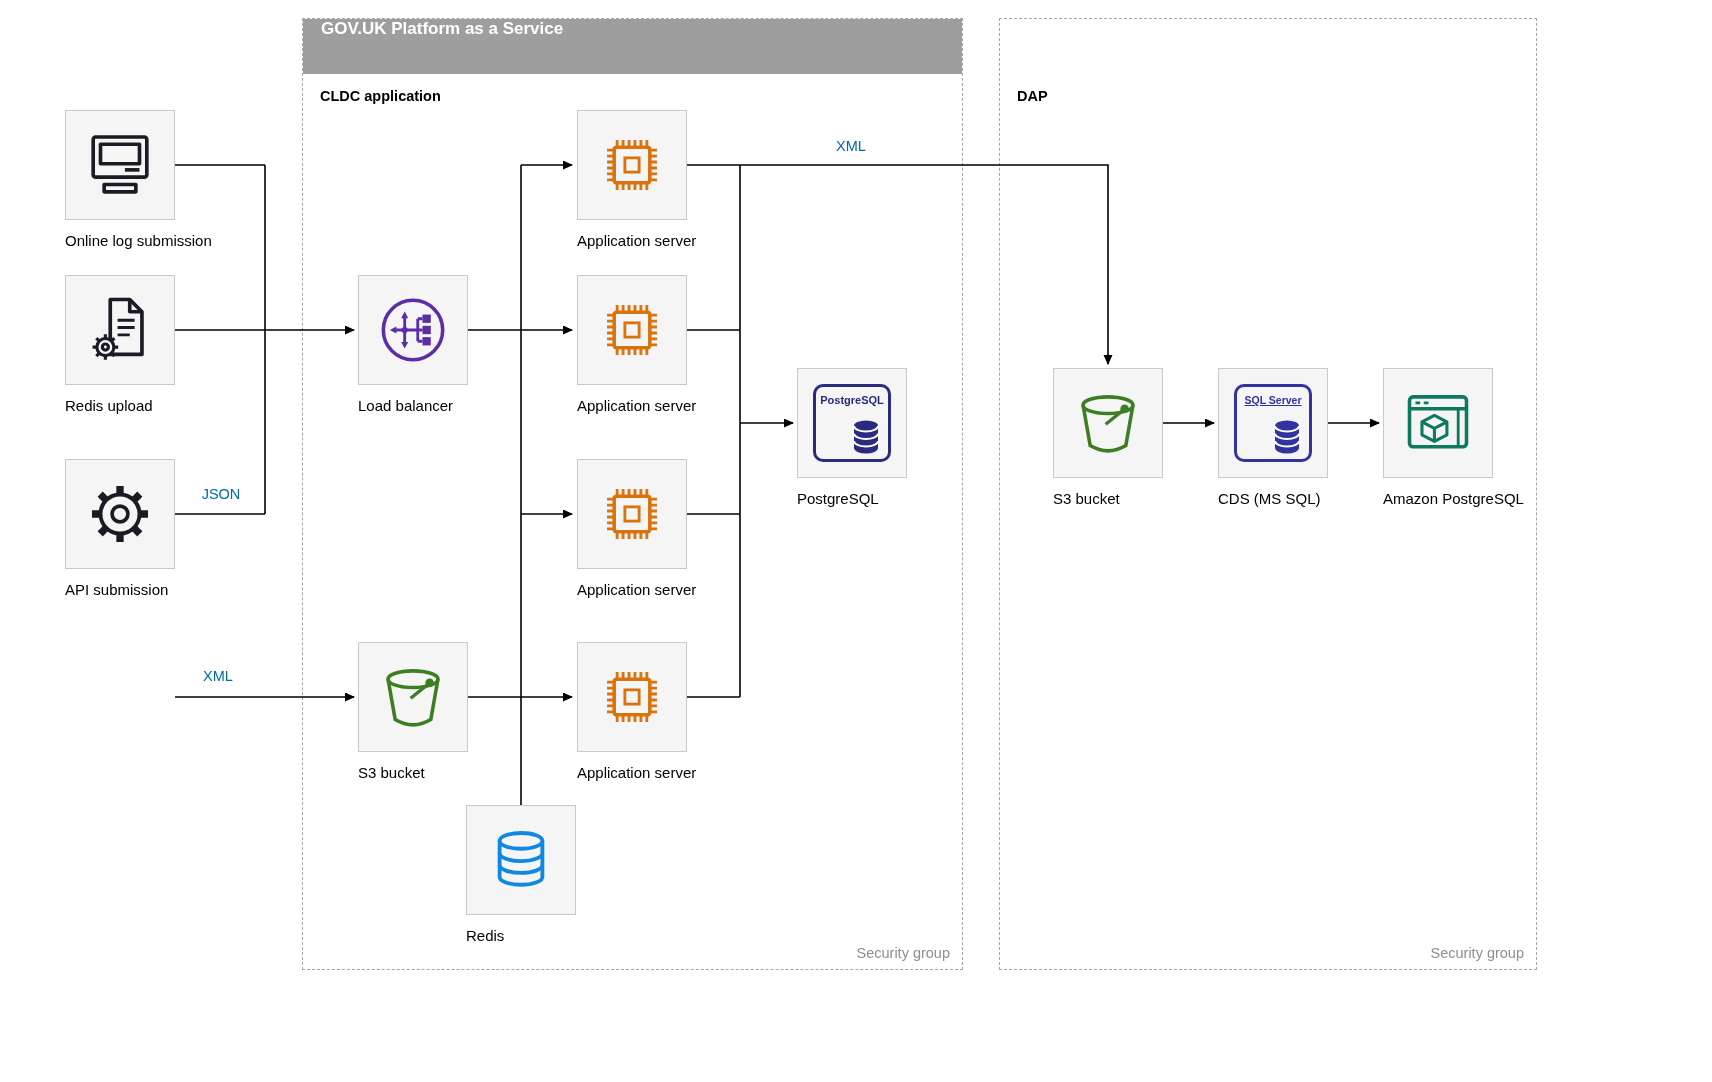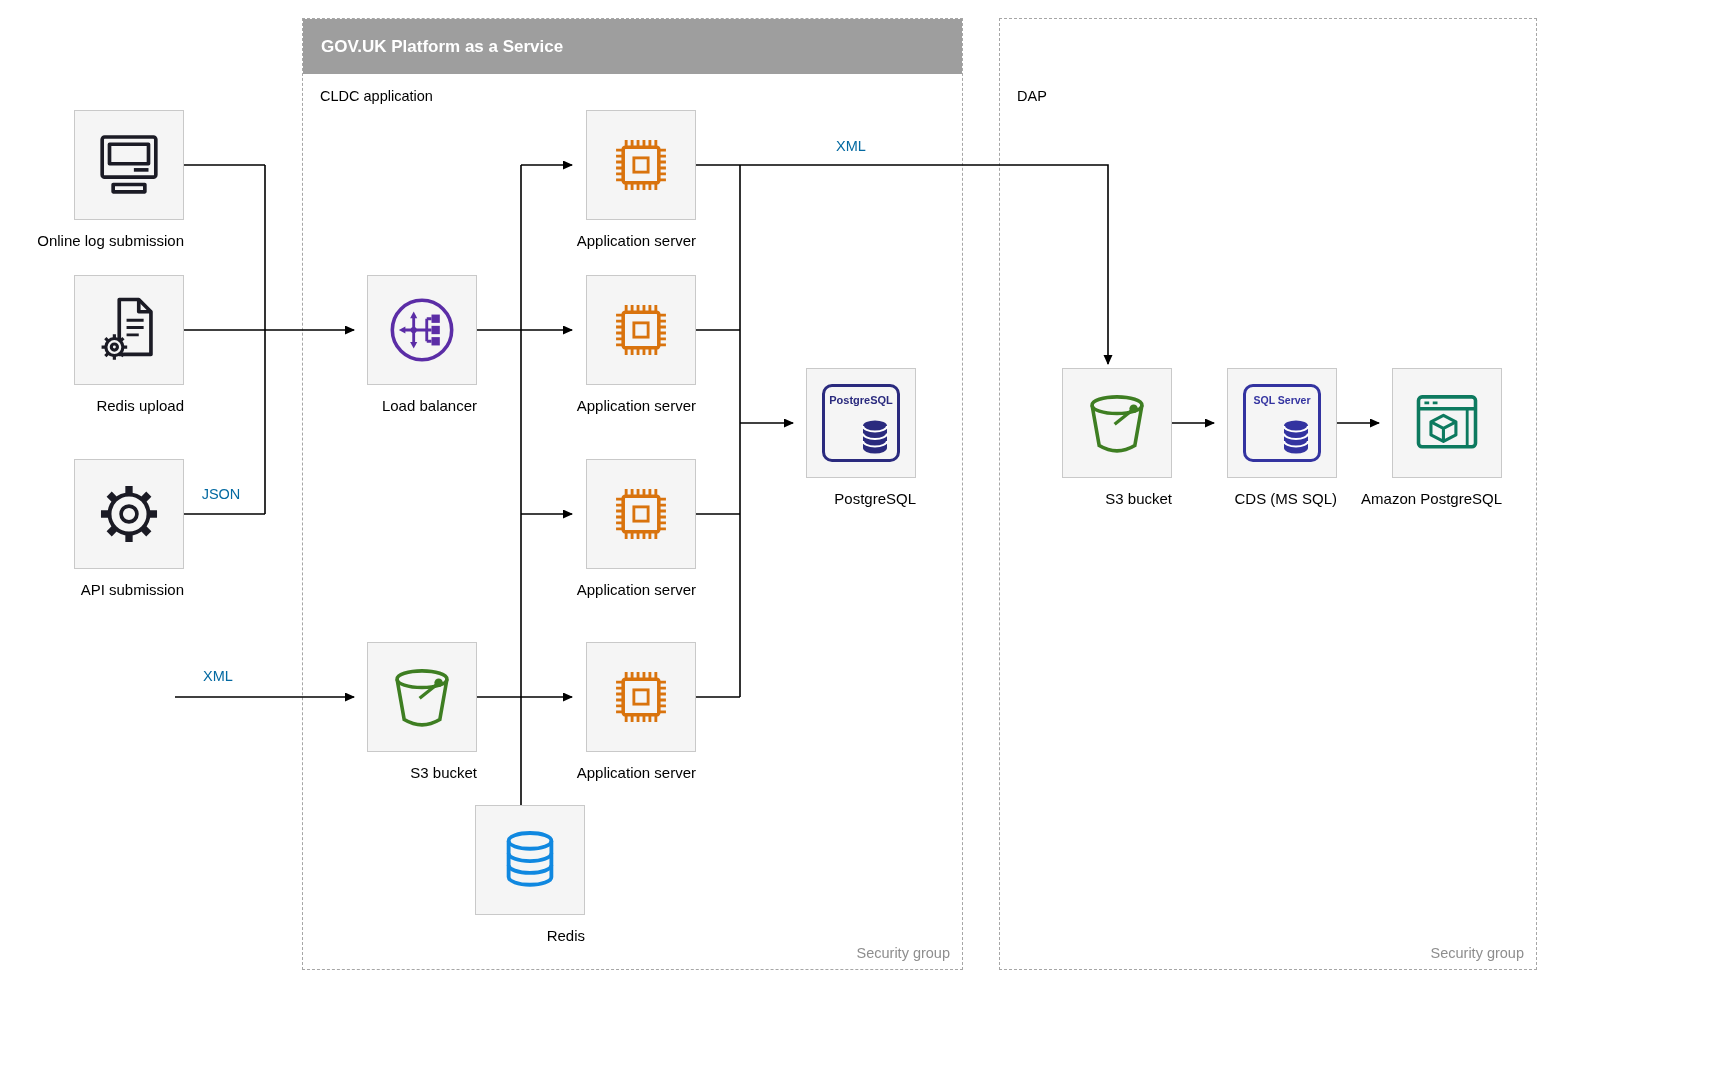--- a/index.html
+++ b/index.html
@@ -1,40 +1,40 @@
 <!DOCTYPE html>
 <html><head>
 <meta charset="utf-8">
 <style>
   * { margin: 0; padding: 0; box-sizing: border-box; }
   body { font-family: "Liberation Sans", sans-serif; background: #ffffff; }
   .canvas { position: relative; width: 1712px; height: 1082px; background: #fff; overflow: hidden; }
 
   .container-box { position: absolute; border: 1px dashed #a6a6a6; background: transparent; z-index: 1; }
   .container-header { position: absolute; left: 0; top: 0; right: 0; height: 55px; background: #9e9e9e;
-    color: #ffffff; font-weight: bold; font-size: 17px; display: flex; align-items: center; padding-left: 18px; }
-  .container-sub { position: absolute; left: 17px; top: 69px; font-weight: normal; font-size: 14.5px; color: #000; }
+    color: #ffffff; font-weight: bold; font-size: 17px; display: flex; align-items: flex-start; padding-left: 18px; }
+  .container-sub { position: absolute; left: 17px; top: 69px; font-weight: bold; font-size: 14.5px; color: #000; }
   .container-footer { position: absolute; right: 12px; bottom: 8px; font-size: 14.5px; color: #8e8e8e; }
 
   svg.edges { position: absolute; left: 0; top: 0; z-index: 2; pointer-events: none; }
 
-  .node { position: absolute; width: 119px; display: flex; flex-direction: column; align-items: flex-end; z-index: 3; }
+  .node { position: absolute; width: 119px; display: flex; flex-direction: column; align-items: flex-start; z-index: 3; }
   .node-box { width: 110px; height: 110px; background: #f5f5f5; border: 1px solid #c9c9c9;
     display: flex; align-items: center; justify-content: center; }
   .node-label { margin-top: 12px; font-size: 15px; color: #000; white-space: nowrap; }
 
   .edge-label { position: absolute; font-size: 14.5px; color: #0369a1; transform: translate(-50%, 0); z-index: 4; }
 
   
   .fw-icon { width: 78px; height: 78px; border-radius: 10px; position: relative; }
   .fw-icon.pg { border: 3px solid #2a2a7e; color: #2a2a7e; }
   .fw-icon.sqls { border: 3px solid #3333a0; color: #3333a0; }
   .fw-title { font-weight: bold; text-align: center; margin-top: 7px; white-space: nowrap; overflow: hidden; }
   .fw-icon.pg .fw-title { font-size: 11px; }
-  .fw-icon.sqls .fw-title { font-size: 10.5px; }
+  .fw-icon.sqls .fw-title { font-size: 10.5px; text-decoration: underline; }
   .fw-db { position: absolute; right: 5px; bottom: 4px; }
 </style>
 </head>
 <body>
 
 <div class="canvas">
 
   <div class="container-box" style="left:302px;top:18px;width:661px;height:952px">
     <div class="container-header">
       <span>GOV.UK Platform as a Service</span>

